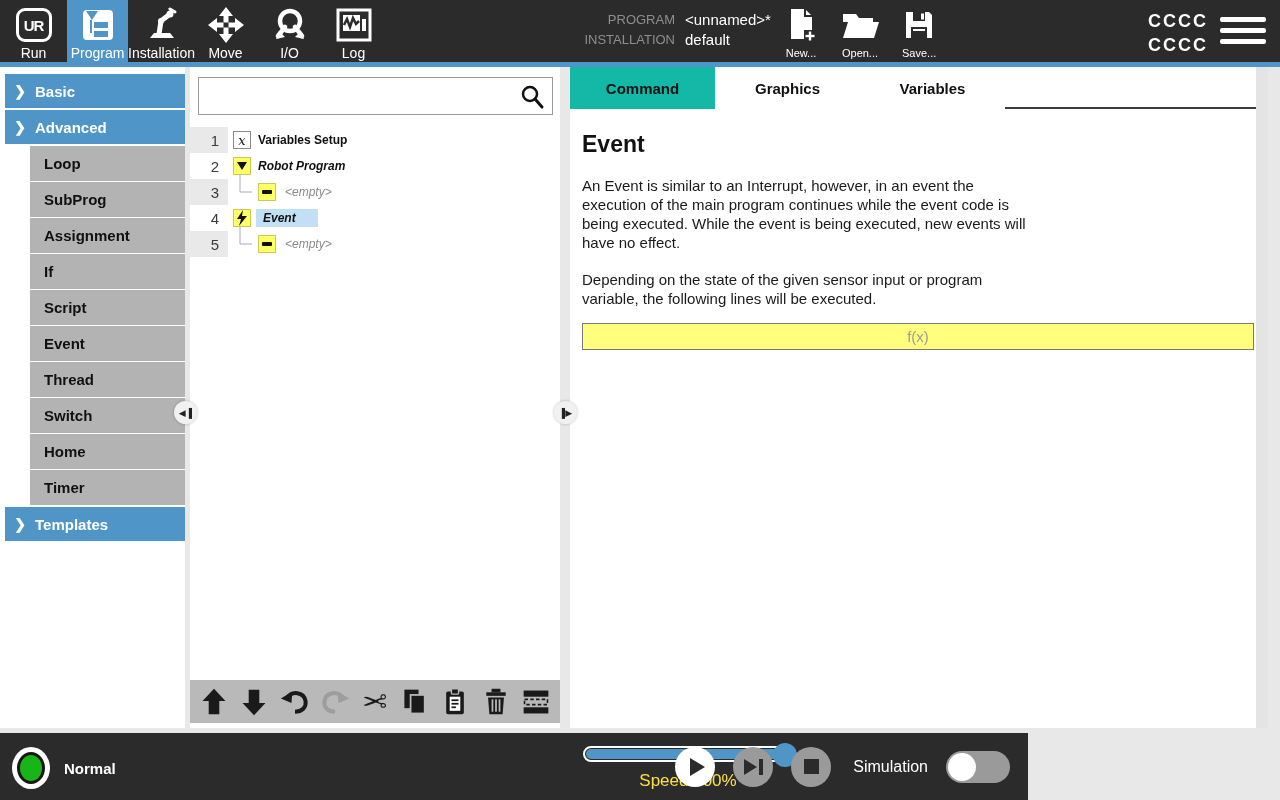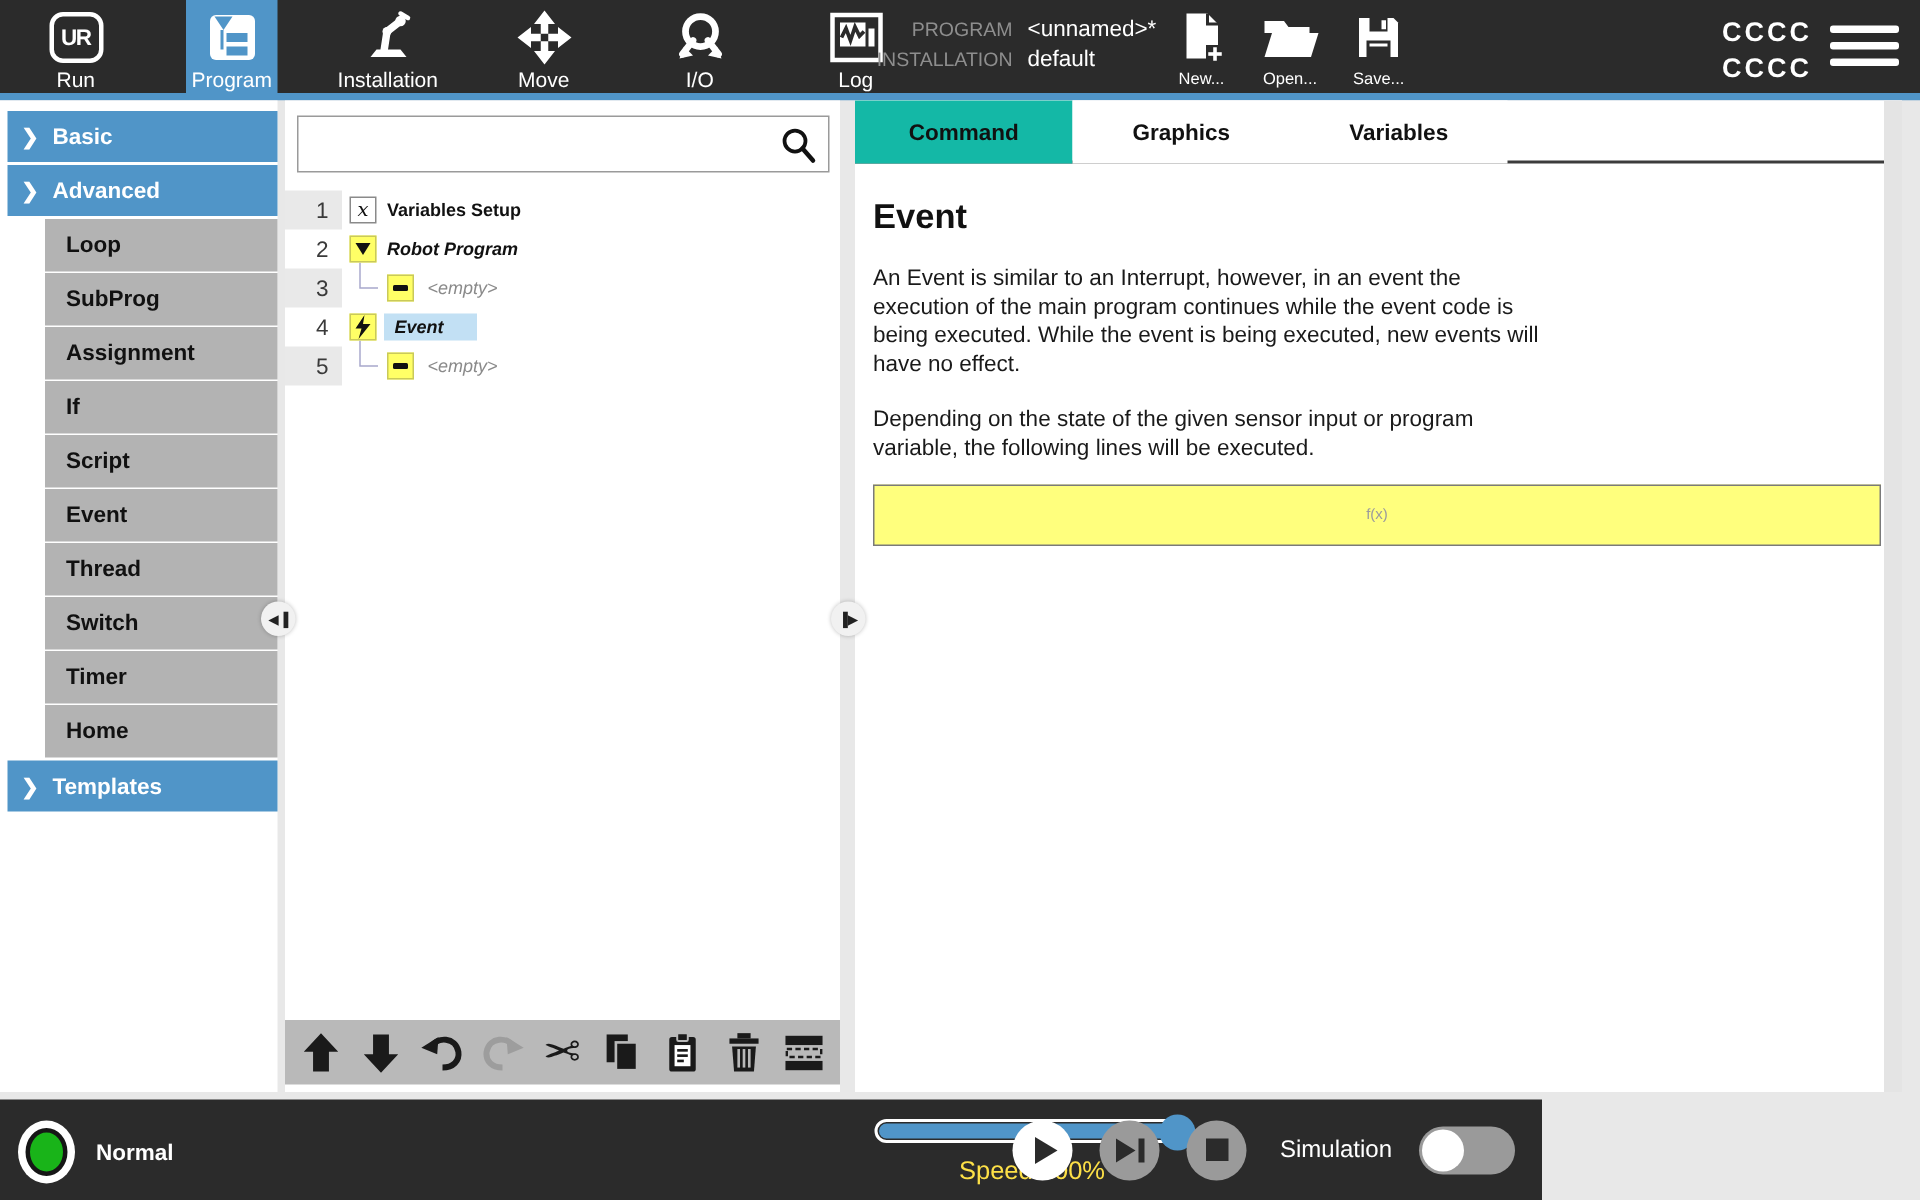--- a/index.html
+++ b/index.html
@@ -1,21 +1,21 @@
 <!DOCTYPE html>
 <html><head>
 <meta charset="utf-8">
 <style>
   * { margin:0; padding:0; box-sizing:border-box; }
   html,body { width:1280px; height:800px; overflow:hidden; font-family:"Liberation Sans",sans-serif; background:#e8e8e8; }
 
   
   .header { position:absolute; left:0; top:0; width:1280px; height:62px; background:#2b2b2b; }
   .accent-strip { position:absolute; left:0; top:62px; width:1280px; height:5px; background:#5095c8; }
-  .nav { position:absolute; left:20px; top:0; height:79px; display:flex;gap:40px; }
+  .nav { position:absolute; left:3px; top:0; height:79px; display:flex; }
   .nav-tab { width:61px; height:62px; margin-right:3px; display:flex; flex-direction:column; align-items:center; justify-content:flex-end; padding-bottom:2px; cursor:pointer; }
   .nav-tab.active { background:#5095c8; }
   .nav-tab .nav-icon { height:44px; display:flex; align-items:center; justify-content:center; }
   .nav-label { color:#fff; font-size:14px; line-height:13px; }
   .ur-logo { width:36px; height:34px; border:3px solid #fff; border-radius:9px; display:flex; align-items:center; justify-content:center; color:#fff; font-weight:bold; font-size:15px; letter-spacing:-1px; }
   .prog-glyph { width:30px; height:30px; background:#fff; border-radius:4px; position:relative; }
   .prog-glyph .tri { position:absolute; left:3px; top:1px; width:0; height:0; border-left:6px solid transparent; border-right:6px solid transparent; border-top:9px solid #5095c8; }
   .prog-glyph .vline { position:absolute; left:7px; top:10px; width:2px; height:13px; background:#5095c8; }
   .prog-glyph .bar1 { position:absolute; left:11px; top:12px; width:14px; height:6px; background:#5095c8; }
   .prog-glyph .bar2 { position:absolute; left:11px; top:21px; width:14px; height:6px; background:#5095c8; }
@@ -73,21 +73,21 @@
   .scissors-glyph { font-size:30px; color:#1a1a1a; transform:scaleX(-1) rotate(0deg); font-family:"DejaVu Sans",sans-serif; line-height:1; }
 
   
   .command-panel { position:absolute; left:570px; top:0; width:698px; height:661px; background:#fff; }
   .tabs { display:flex; height:42px; border-bottom:2px solid #3c3c3c; }
   .tab { width:145px; height:42px; display:flex; align-items:center; justify-content:center; font-weight:bold; font-size:15px; color:#111; background:#fff; cursor:pointer; }
   .tab.active { background:#14b8a6; }
   .panel-content { padding:0 14px 0 12px; }
   .cmd-title { font-size:23px; font-weight:bold; color:#111; margin-top:22px; }
   .cmd-para { font-size:15px; line-height:19px; color:#1a1a1a; white-space:pre-line; margin-top:18px; }
-  .expr-field { margin-top:15px; height:41px; background:#ffff7d; border:1px solid #7a7a7a; display:flex; align-items:center; justify-content:center; font-size:10px; color:#9c9c9c; cursor:pointer; }
+  .expr-field { margin-top:15px; height:27px; background:#ffff7d; border:1px solid #7a7a7a; display:flex; align-items:center; justify-content:center; font-size:15px; color:#9c9c9c; cursor:pointer; }
   .scroll-strip { position:absolute; right:0; top:0; width:12px; height:661px; background:#e4e4e4; }
 
   
   .bottombar { position:absolute; left:0; top:733px; width:1028px; height:67px; background:#2b2b2b; }
   .status { position:absolute; left:12px; top:14px; display:flex; align-items:center; cursor:pointer; }
   .status-light { width:28px; height:32px; border-radius:50%; background:#19b419; border:3px solid #161616; box-shadow:0 0 0 5px #fff; margin:5px; }
   .status-label { color:#fff; font-weight:bold; font-size:15px; margin-left:14px; }
   .speed-group { position:absolute; left:583px; top:13px; width:210px; }
   .speed-track { position:relative; width:210px; height:16px; border:2px solid #fff; border-radius:9px; background:#2b2b2b; cursor:pointer; }
   .speed-fill { position:absolute; left:1px; top:1px; bottom:1px; border-radius:7px; background:#5095c8; }
@@ -243,22 +243,22 @@
       <span>Advanced</span>
     </div>
     <div class="side-item">Loop</div>
     <div class="side-item">SubProg</div>
     <div class="side-item">Assignment</div>
     <div class="side-item">If</div>
     <div class="side-item">Script</div>
     <div class="side-item">Event</div>
     <div class="side-item">Thread</div>
     <div class="side-item">Switch</div>
+    <div class="side-item">Home</div>
     <div class="side-item">Timer</div>
-    <div class="side-item">Home</div>
     <div class="side-header" style="margin-top:2px;">
       <span class="chev">❯</span>
       <span>Templates</span>
     </div>
   </div>
 
   <div class="panel-handle handle-left">◀▐</div>
 
   <div class="tree-panel">
     <div class="search-box">

